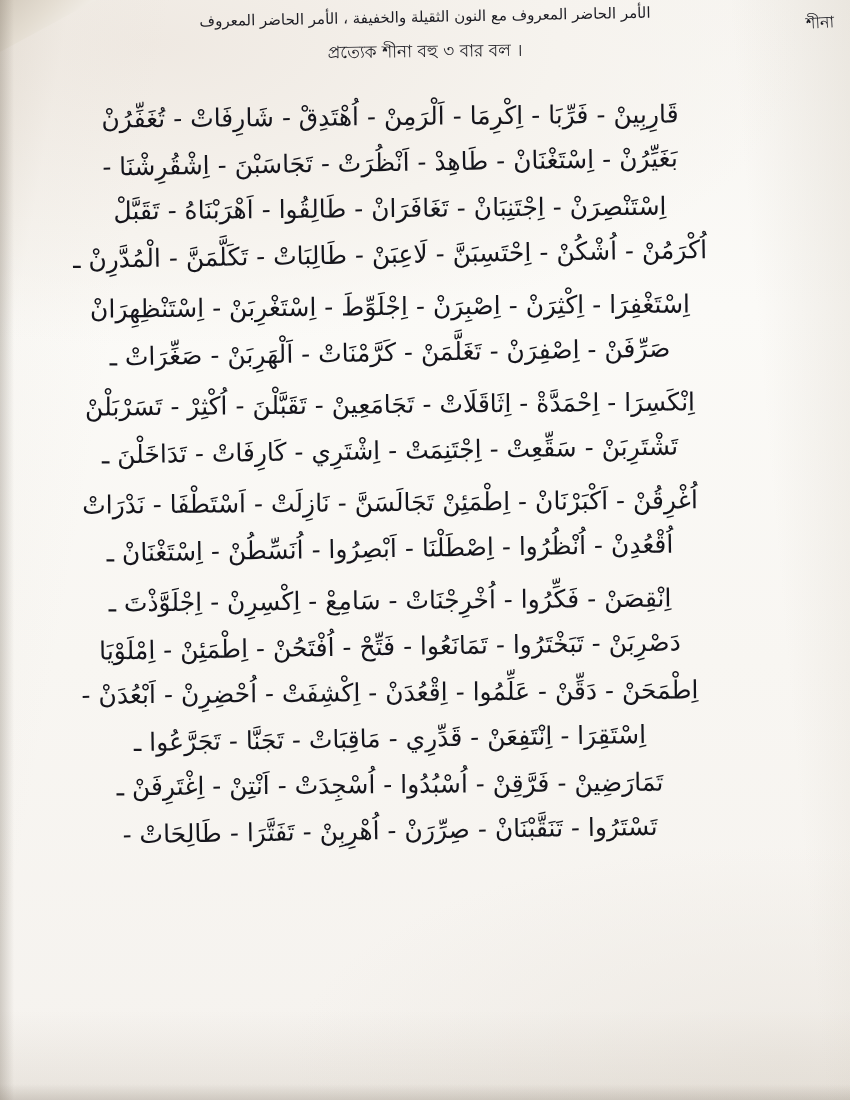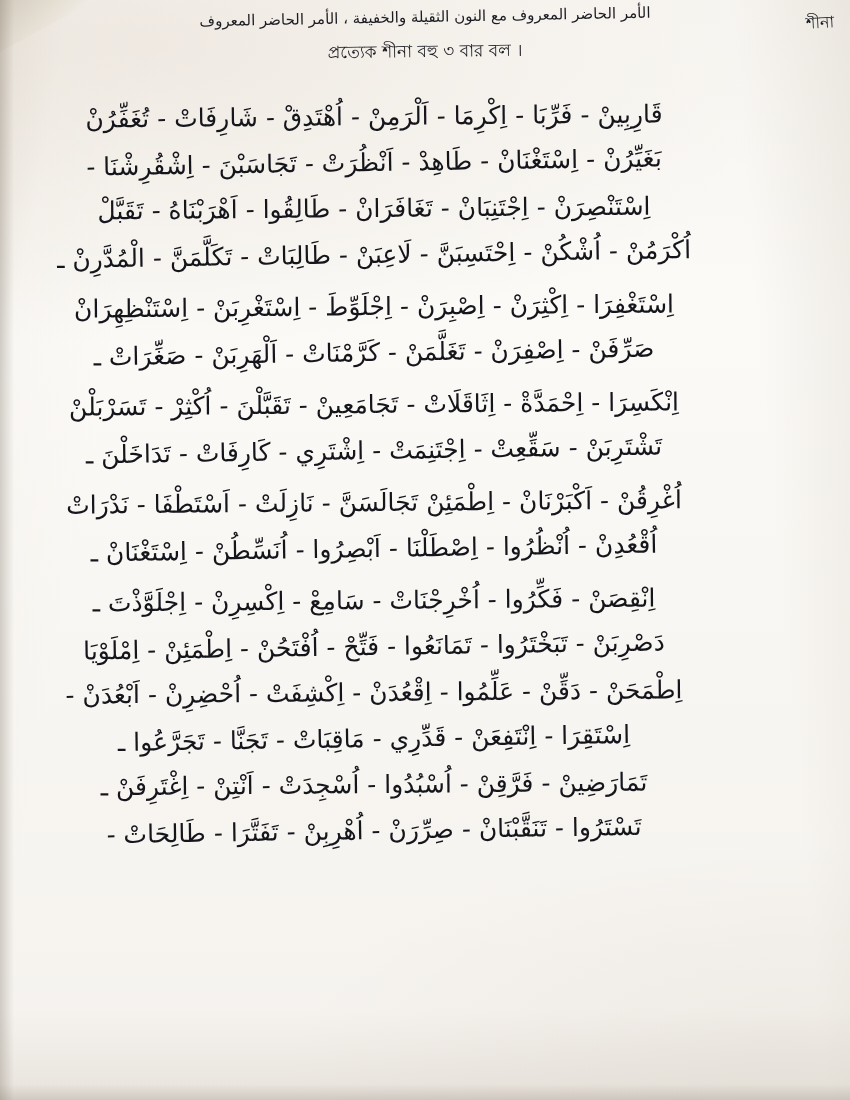--- a/index.html
+++ b/index.html
@@ -85,21 +85,21 @@
     font-family: "DejaVu Sans", sans-serif;
     font-size: 16px;
     color: #1b1b22;
     transform: rotate(-3deg);
   }
 
   
   .lines {
     position: absolute;
     top: 104px;
-    left: 0;
+    left: 16px;
     width: 748px;
     padding: 0 34px;
     box-sizing: border-box;
   }
   .line {
     direction: rtl;
     unicode-bidi: bidi-override;
     text-align: center;
     font-family: "DejaVu Sans", sans-serif;
     font-size: 25px;

